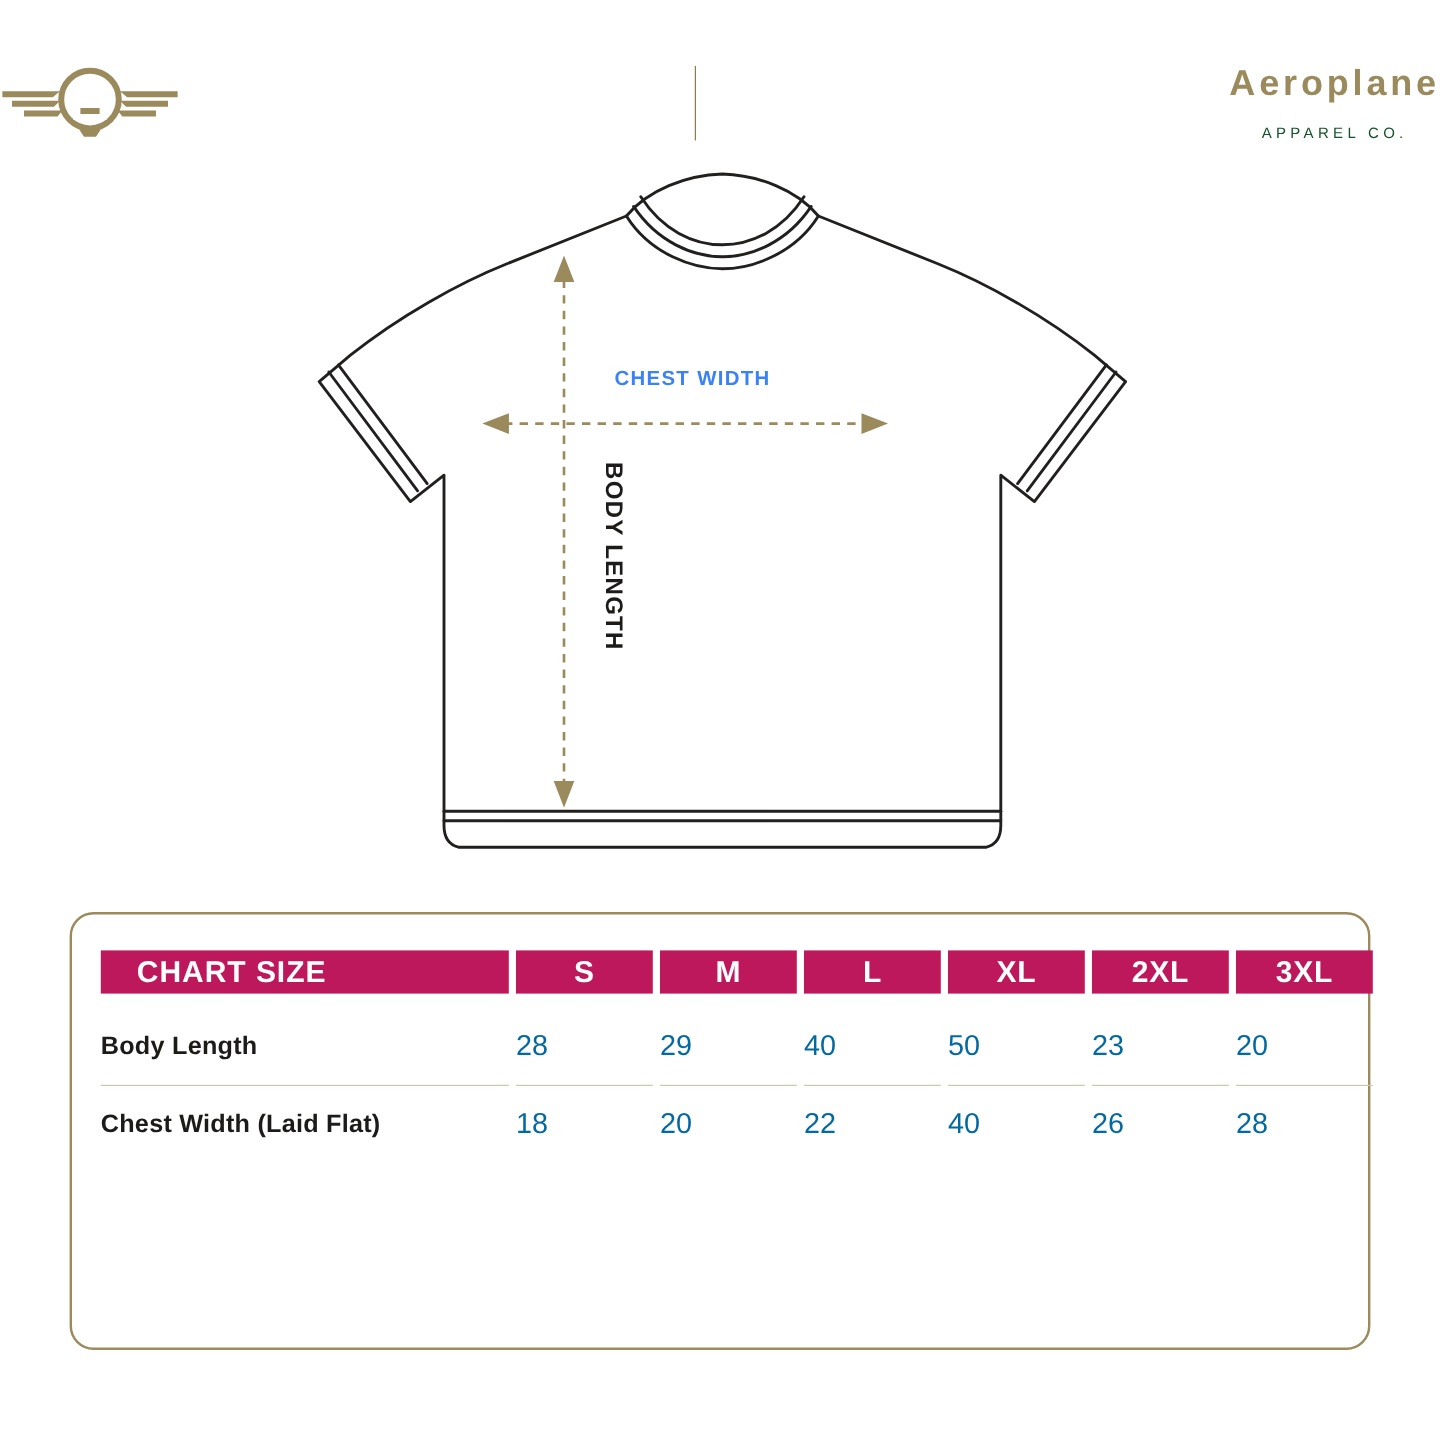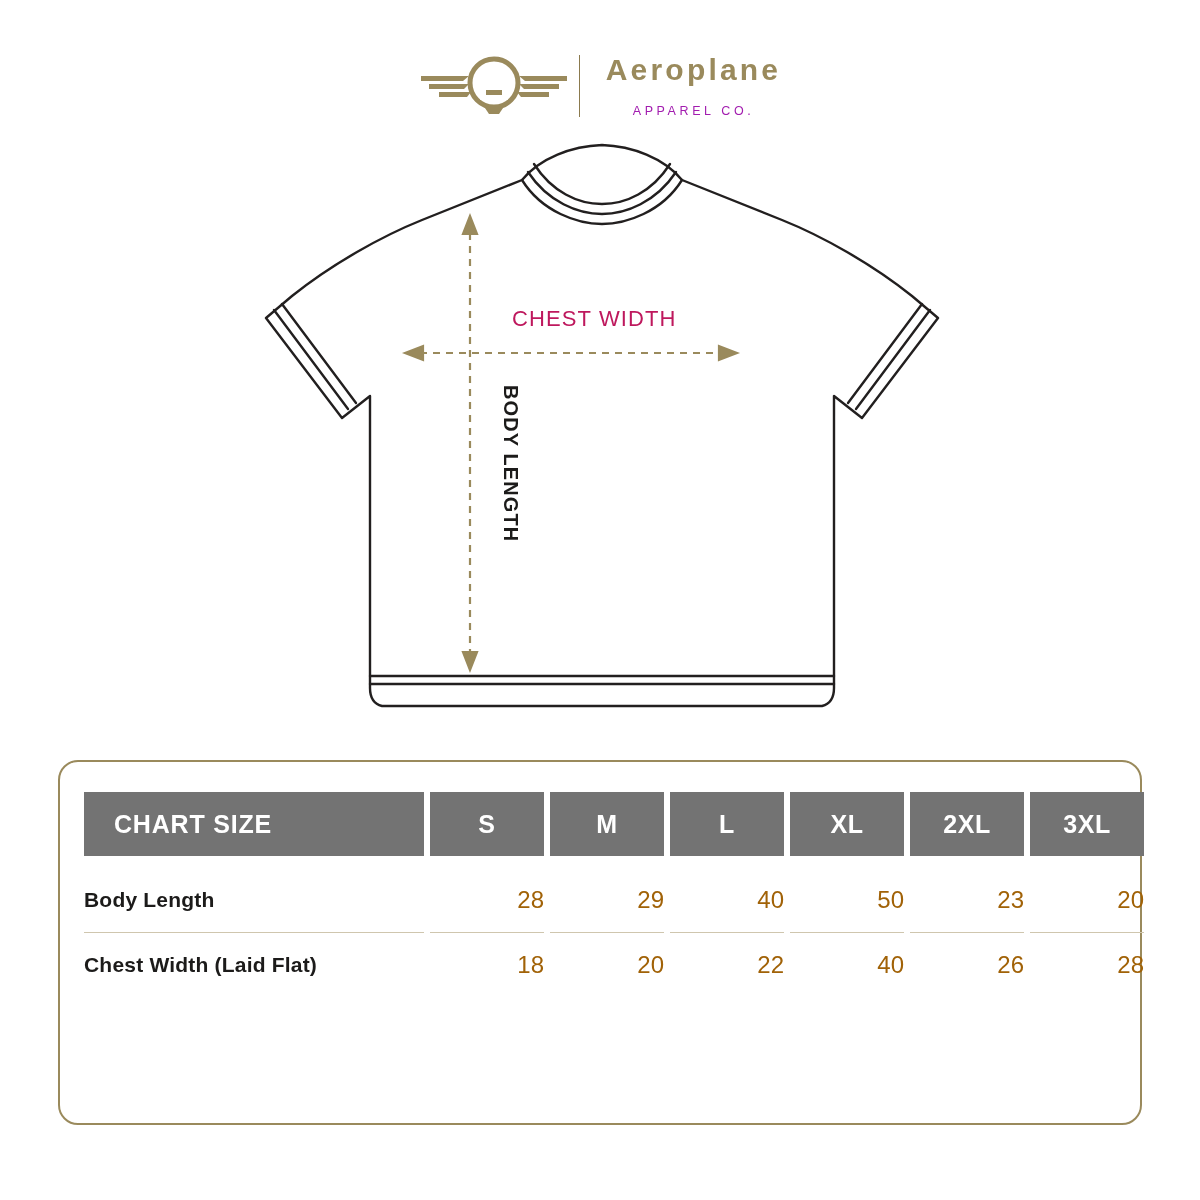--- a/index.html
+++ b/index.html
@@ -18,22 +18,22 @@
 
   
   .brand {
     position: absolute;
     top: 46px;
     left: 0;
     width: 1200px;
     height: 80px;
     display: flex;
     align-items: center;
-    justify-content: center;
-    gap: 0px;
+    justify-content: space-between;
+    gap: 16px;
   }
   .brand-mark {
     width: 150px;
     height: 72px;
     position: relative;
   }
   .brand-divider {
     width: 1px;
     height: 62px;
     background: #8b7a4e;
@@ -48,42 +48,42 @@
   }
   .brand-name {
     font-size: 30px;
     font-weight: bold;
     letter-spacing: 3.2px;
     color: #9a8a5c;
   }
   .brand-sub {
     font-size: 12.5px;
     letter-spacing: 3.6px;
-    color: #a21caf;
+    color: #14532d;
     margin-top: 20px;
   }
 
   
   .shirt-wrap {
     position: absolute;
     top: 128px;
     left: 222px;
     width: 760px;
     height: 610px;
   }
   .shirt-wrap svg { display: block; }
 
   .label-chest {
     position: absolute;
     left: 512px;
     top: 306px;
-    font-size: 22px;
-    font-weight: normal;
+    font-size: 17px;
+    font-weight: bold;
     letter-spacing: 1.1px;
-    color: #be185d;
+    color: #3b82f6;
   }
   .label-body {
     position: absolute;
     left: 499px;
     top: 385px;
     font-size: 20px;
     font-weight: bold;
     letter-spacing: 1.1px;
     color: #1c1b1a;
     writing-mode: vertical-rl;
@@ -105,23 +105,23 @@
   table.size-table {
     width: 100%;
     border-collapse: separate;
     border-spacing: 6px 0;
     table-layout: fixed;
   }
   table.size-table th, table.size-table td {
     padding: 0;
   }
   th.hdr {
-    background: #737373;
+    background: #be185d;
     color: #ffffff;
-    height: 64px;
+    height: 36px;
     font-size: 25px;
     font-weight: bold;
     letter-spacing: 0.6px;
     text-align: center;
     vertical-align: middle;
   }
   th.hdr.first {
     text-align: left;
     padding-left: 30px;
     letter-spacing: 0.8px;
@@ -134,25 +134,25 @@
     font-weight: bold;
     color: #1c1b1a;
     padding-left: 18px;
     height: 64px;
     vertical-align: middle;
     border-bottom: 1px solid #cfc6ae;
     letter-spacing: 0.2px;
   }
   td.val {
     font-size: 24px;
-    text-align: right;
+    text-align: left;
     height: 64px;
     vertical-align: middle;
     border-bottom: 1px solid #cfc6ae;
-    color: #a16207;
+    color: #0369a1;
   }
   tr.last td { border-bottom: none; }
   tr.hdrspace td { height: 12px; border: none; }
 </style>
 </head>
 <body>
 
 <div class="brand">
   <div class="brand-mark">
     <svg viewBox="0 0 150 72" width="150" height="72" aria-hidden="true">

